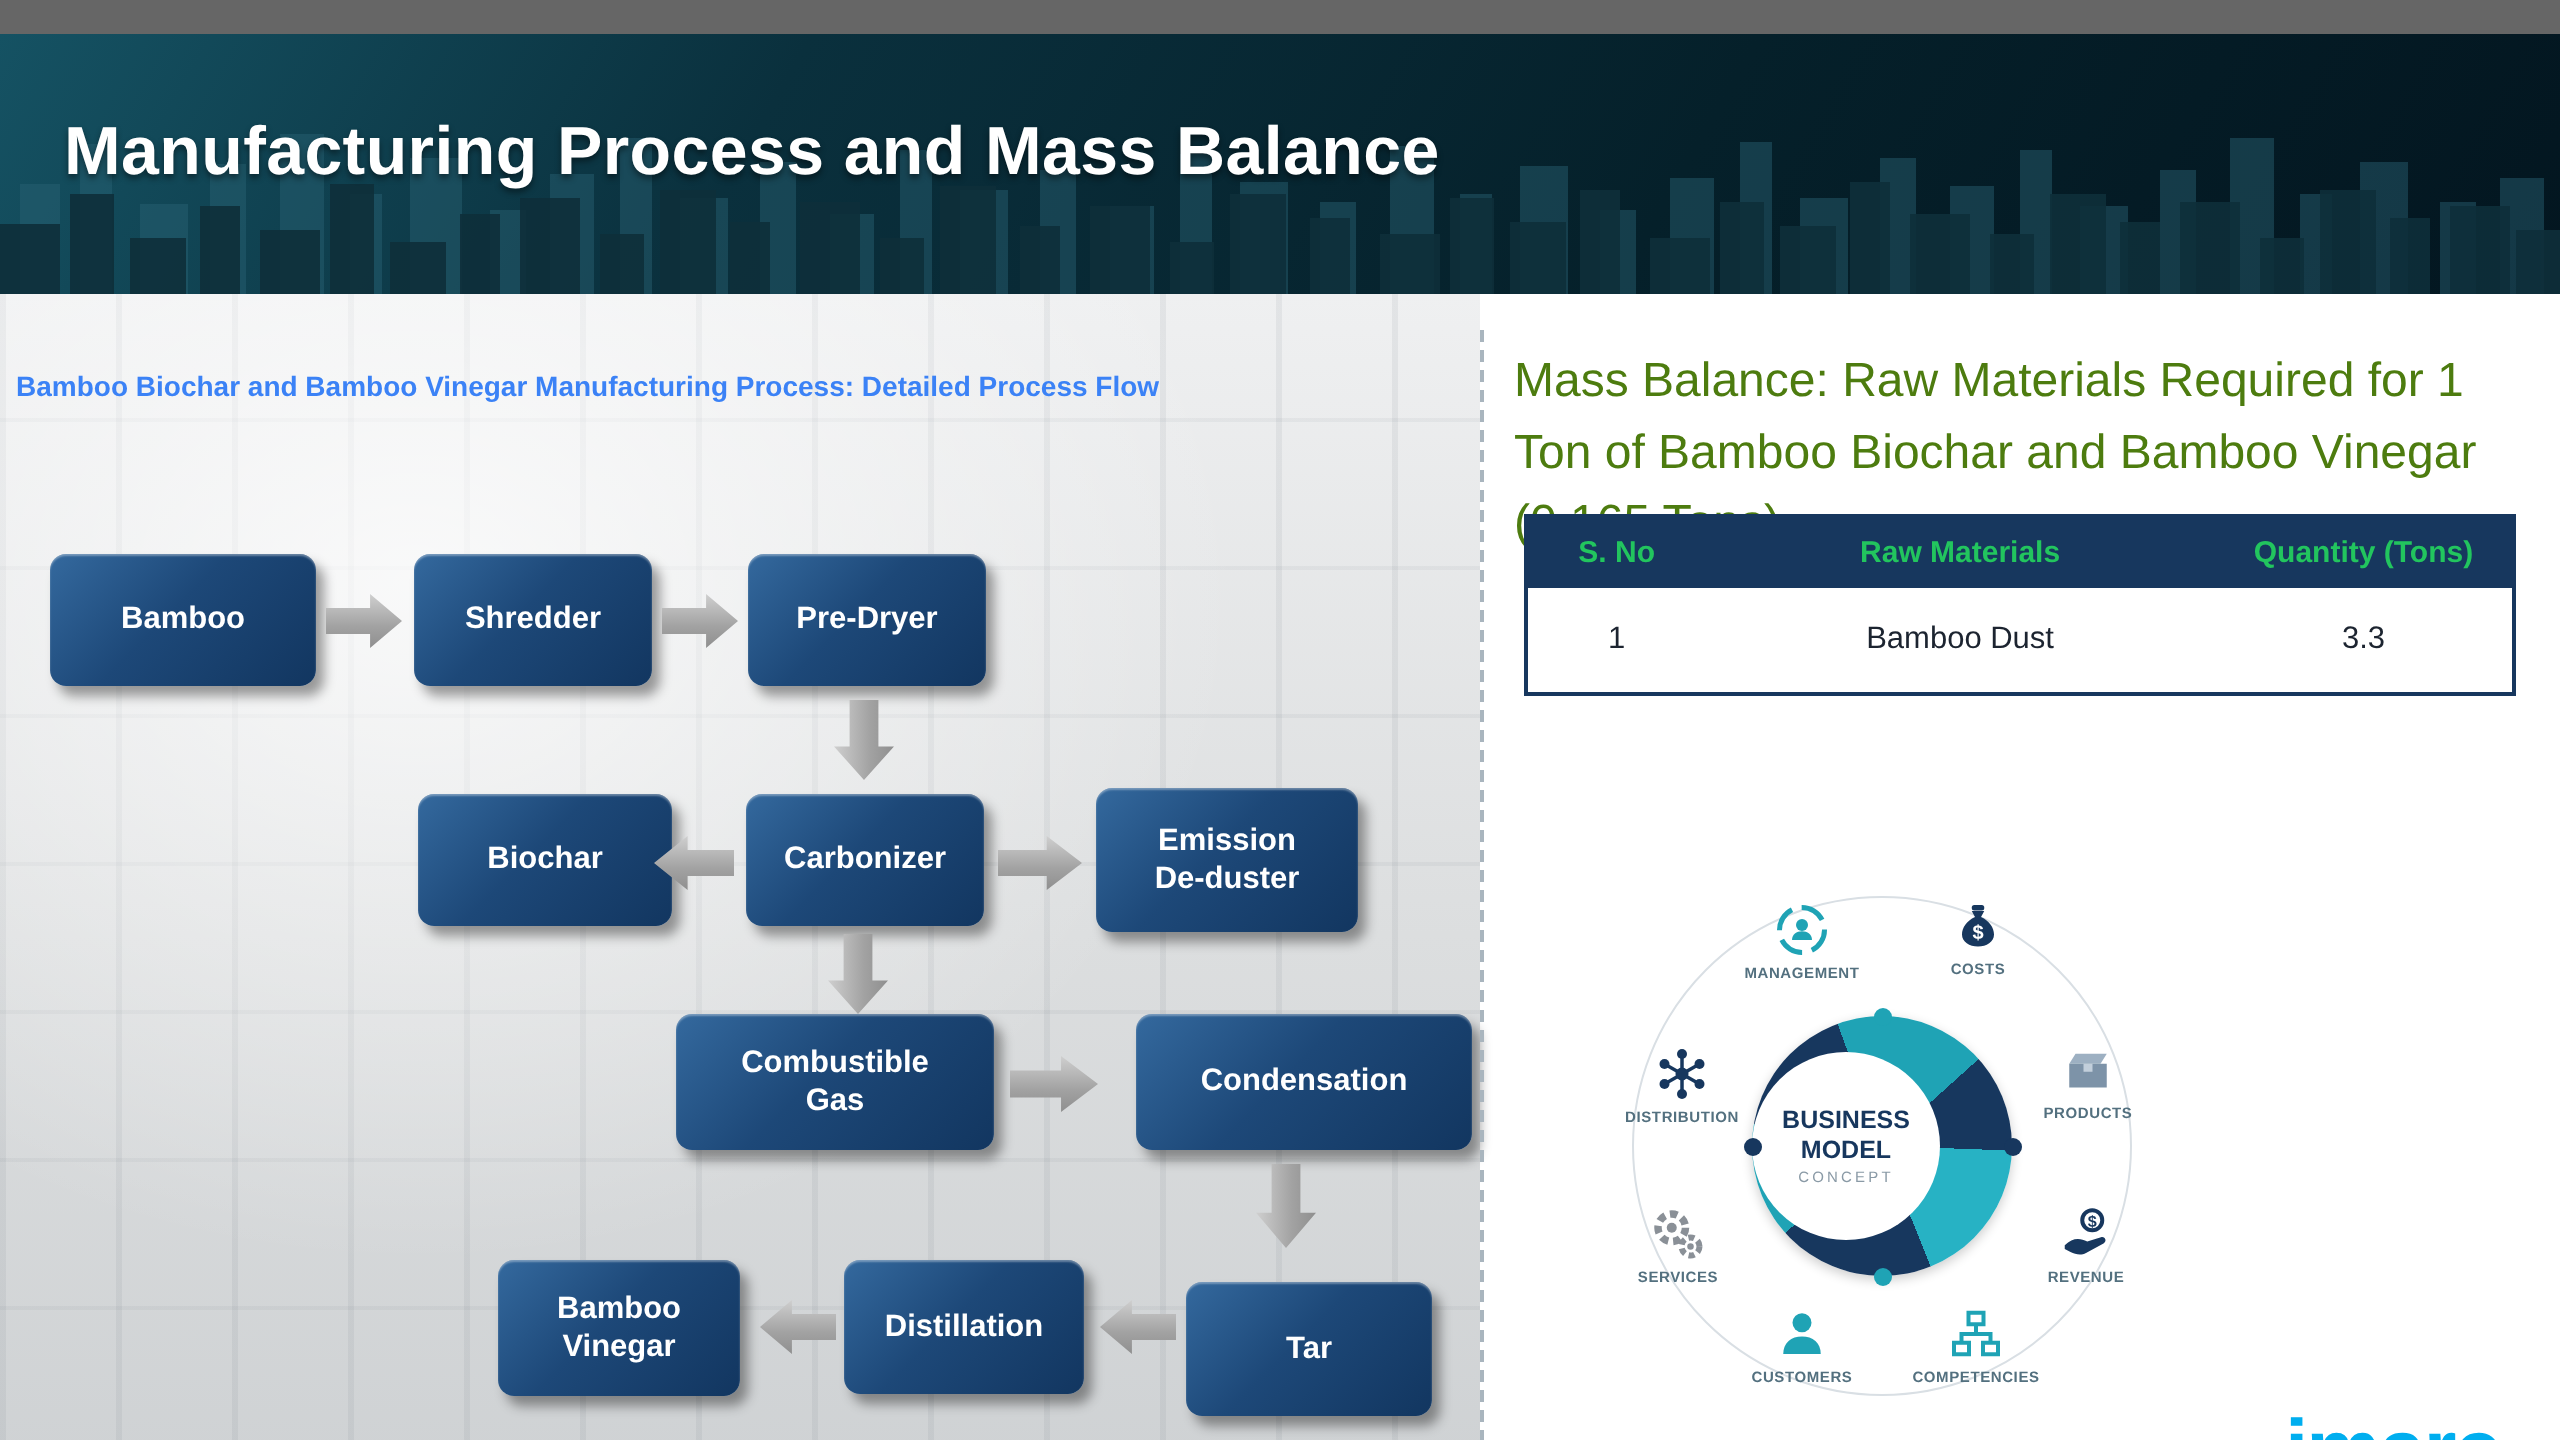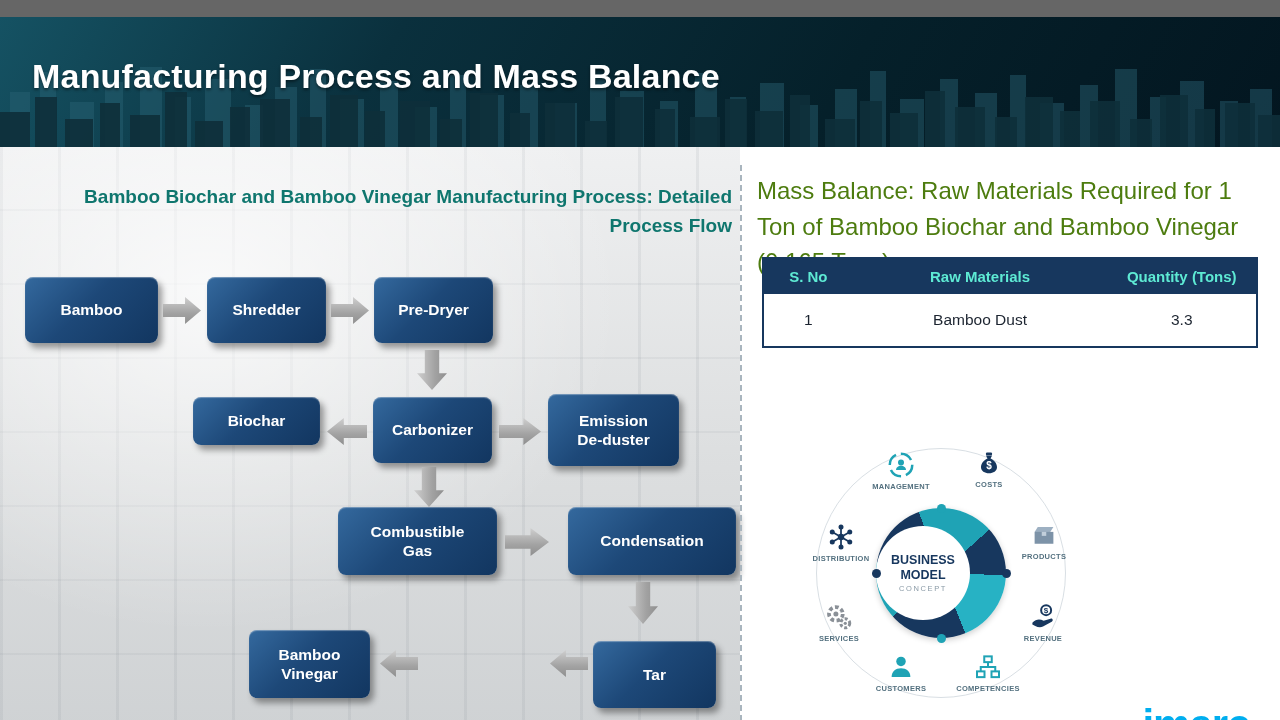--- a/index.html
+++ b/index.html
@@ -14,22 +14,22 @@
             letter-spacing:.2px; text-shadow:0 2px 3px rgba(0,0,0,.45); }
 
   
   .left-pane { position:absolute; left:0; top:130px; width:740px; height:582px; }
   .factory-bg { position:absolute; inset:0;
       background:
         radial-gradient(ellipse at 28% 25%, rgba(255,255,255,.75), rgba(255,255,255,0) 55%),
         repeating-linear-gradient(90deg, rgba(110,120,130,.10) 0 3px, rgba(0,0,0,0) 3px 58px),
         repeating-linear-gradient(0deg, rgba(110,120,130,.08) 0 2px, rgba(0,0,0,0) 2px 74px),
         linear-gradient(180deg,#eff0f1 0%, #dcdedf 55%, #cfd2d4 100%); }
-  .left-title { position:absolute; left:8px; right:8px; top:36px; text-align:right;
-                font-size:19px; font-weight:700; color:#0f766e; line-height:1.5; }
+  .left-title { position:absolute; left:8px; right:8px; top:36px; text-align:left;
+                font-size:14px; font-weight:700; color:#3b82f6; line-height:1.5; }
 
   .fnode { position:absolute; display:flex; align-items:center; justify-content:center;
            text-align:center; color:#fff; font-weight:700; font-size:15.5px; line-height:1.25;
            border-radius:8px; padding:4px 14px;
            background:linear-gradient(135deg,#34699e 0%, #1d4878 45%, #123660 100%);
            box-shadow:4px 5px 6px rgba(0,0,0,.38), inset 0 1px 1px rgba(255,255,255,.35); }
   .fnode.narrow { padding:4px 22px; }
 
   .ar { position:absolute; background:linear-gradient(180deg,#cfcfcf 0%, #a2a2a2 60%, #8f8f8f 100%); }
   .ar-r { clip-path:polygon(0 26%,58% 26%,58% 0,100% 50%,58% 100%,58% 74%,0 74%); }
@@ -40,21 +40,21 @@
   
   .divider { position:absolute; left:740px; top:148px; height:556px; width:0;
              border-left:2px dashed #a9b5be; }
 
   
   .right-title { position:absolute; left:757px; top:156px; width:506px; font-size:24px;
                  font-weight:400; color:#4d7c0f; line-height:1.48; }
 
   .mb-table { position:absolute; left:762px; top:240px; width:496px; border-collapse:collapse;
               background:#fff; border:2px solid #17375e; }
-  .mb-table th { background:#17375e; color:#5eead4; font-size:15px; font-weight:700;
+  .mb-table th { background:#17375e; color:#22c55e; font-size:15px; font-weight:700;
                  padding:9px 6px; text-align:center; }
   .mb-table td { color:#1c2430; font-size:15.5px; padding:17px 6px; text-align:center; }
   .col-sno { width:90px; } .col-raw { width:256px; } .col-qty { width:150px; }
 
   
   .bmc { position:absolute; left:790px; top:425px; width:302px; height:266px; }
   .bm-outer-circle { position:absolute; left:26px; top:6px; width:250px; height:250px;
                      border-radius:50%; border:1px solid #d9dfe4; }
   .bm-ring { position:absolute; left:86px; top:66px; width:130px; height:130px; border-radius:50%;
              background:conic-gradient(from -20deg,
@@ -181,21 +181,21 @@
     <div class="fnode" style="left:207px;top:130px;width:119px;height:66px;">
         <span>Shredder</span>
       </div>
     <div class="ar ar-r" style="left:331px;top:150px;width:38px;height:27px;"></div>
     <div class="fnode" style="left:374px;top:130px;width:119px;height:66px;">
         <span>Pre-Dryer</span>
       </div>
 
     <div class="ar ar-d" style="left:417px;top:203px;width:30px;height:40px;"></div>
 
-    <div class="fnode" style="left:193px;top:250px;width:127px;height:48px;">
+    <div class="fnode" style="left:209px;top:250px;width:127px;height:66px;">
         <span>Biochar</span>
       </div>
     <div class="ar ar-l" style="left:327px;top:271px;width:40px;height:27px;"></div>
     <div class="fnode" style="left:373px;top:250px;width:119px;height:66px;">
         <span>Carbonizer</span>
       </div>
     <div class="ar ar-r" style="left:499px;top:271px;width:42px;height:27px;"></div>
     <div class="fnode narrow" style="left:548px;top:247px;width:131px;height:72px;">
         <span>Emission De-duster</span>
       </div>
@@ -209,20 +209,23 @@
     <div class="fnode" style="left:568px;top:360px;width:168px;height:68px;">
         <span>Condensation</span>
       </div>
 
     <div class="ar ar-d" style="left:628px;top:435px;width:30px;height:42px;"></div>
 
     <div class="fnode" style="left:593px;top:494px;width:123px;height:67px;">
         <span>Tar</span>
       </div>
     <div class="ar ar-l" style="left:550px;top:503px;width:38px;height:27px;"></div>
+    <div class="fnode" style="left:422px;top:483px;width:120px;height:67px;">
+        <span>Distillation</span>
+      </div>
     <div class="ar ar-l" style="left:380px;top:503px;width:38px;height:27px;"></div>
     <div class="fnode narrow" style="left:249px;top:483px;width:121px;height:68px;">
         <span>Bamboo Vinegar</span>
       </div>
   </div>
 
   <div class="divider"></div>
 
   <h2 class="right-title">Mass Balance: Raw Materials Required for 1 Ton of Bamboo Biochar and Bamboo Vinegar (0.165 Tons)</h2>
 

